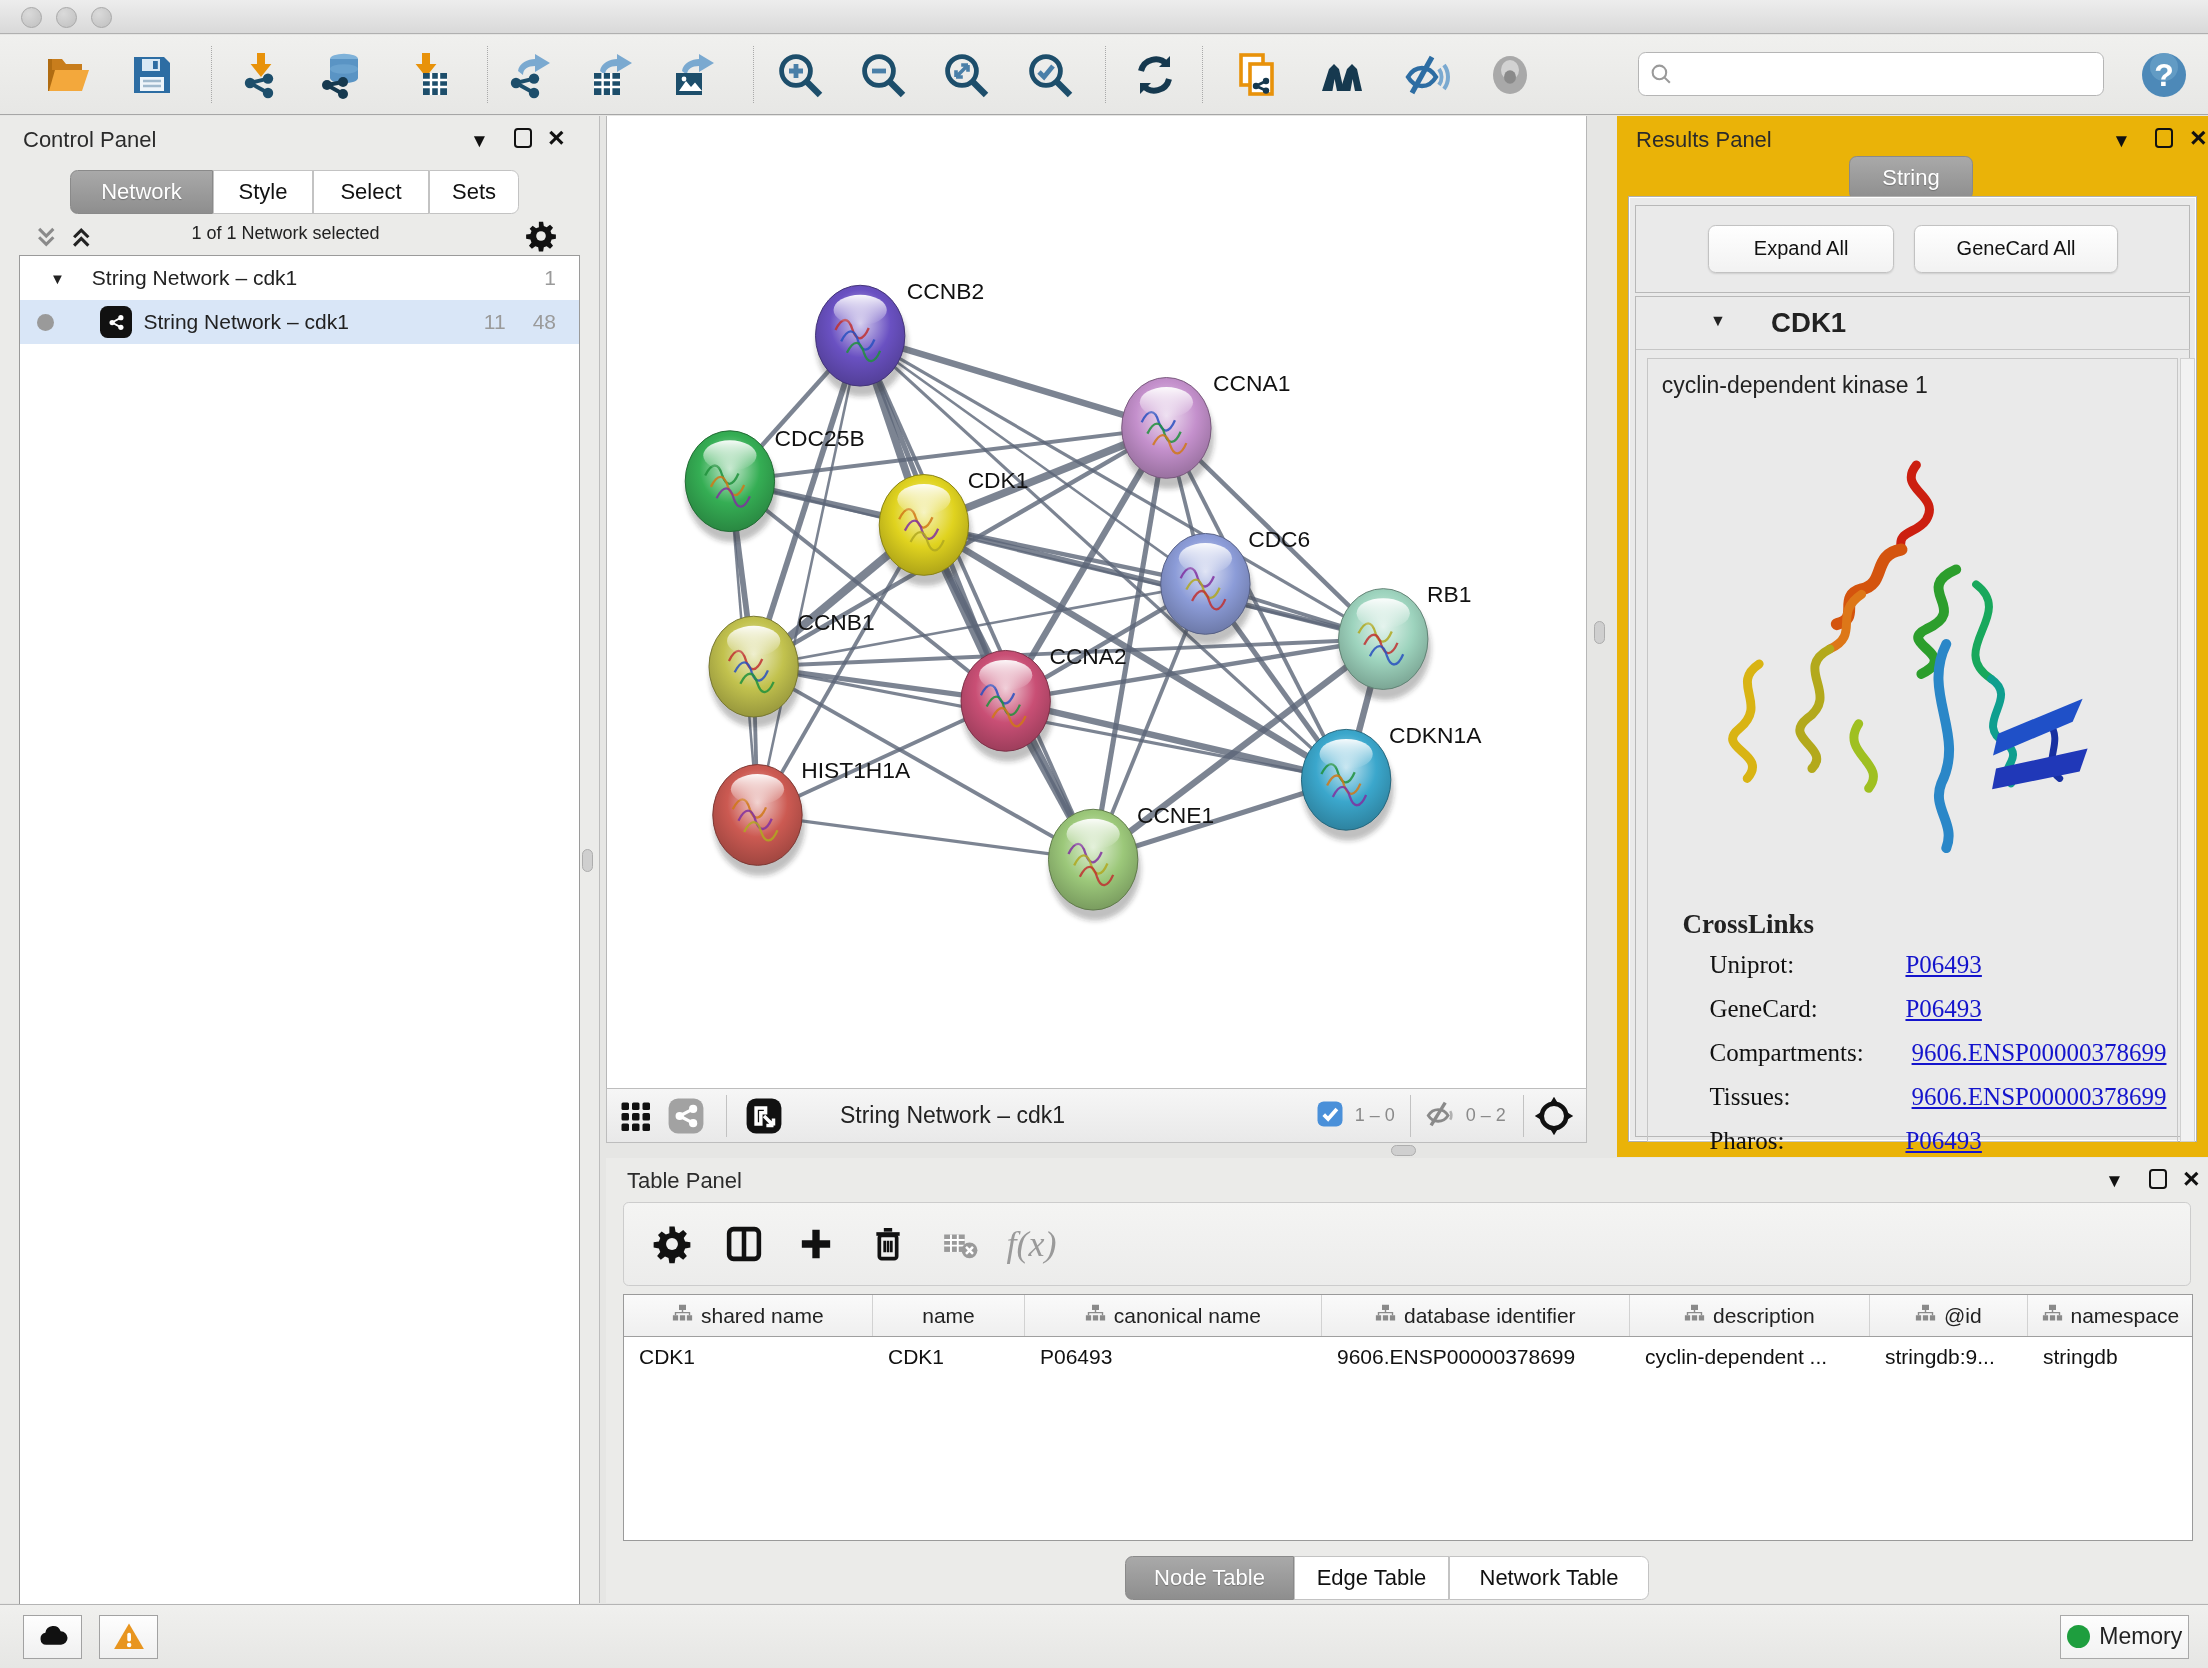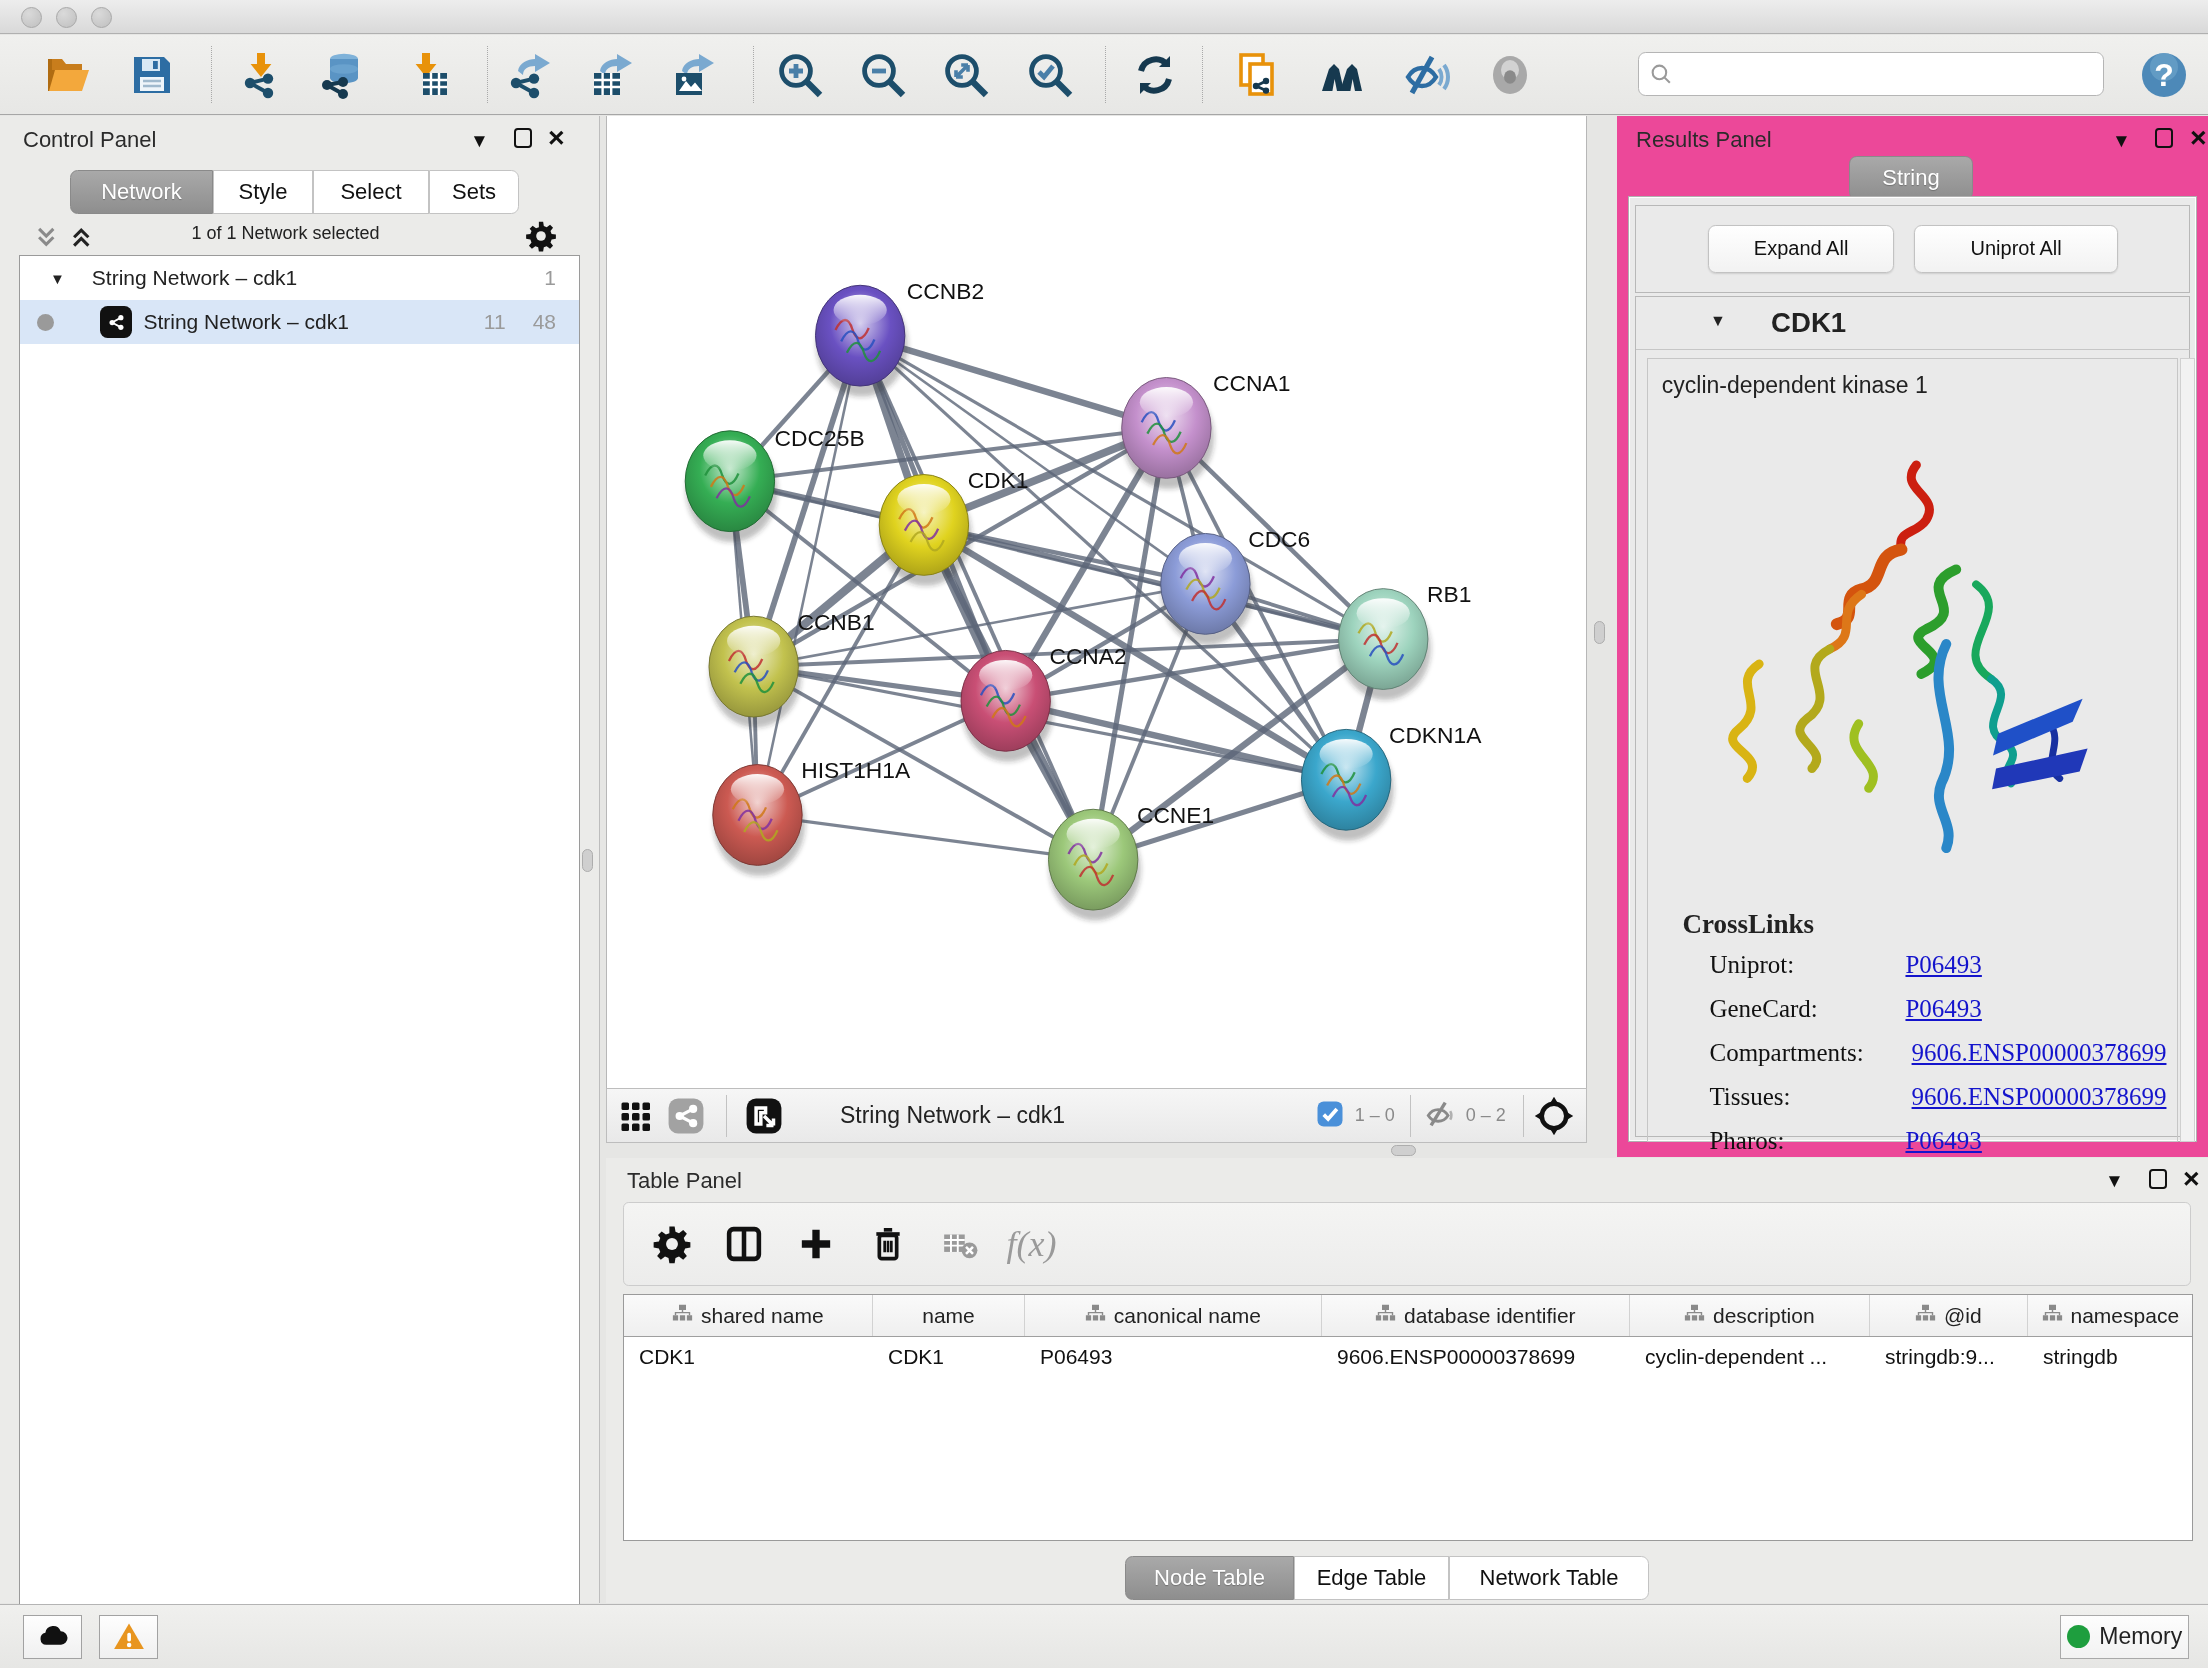--- a/index.html
+++ b/index.html
@@ -44,21 +44,21 @@
   .share-badge { width:32px; height:32px; border-radius:7.6px; background:#111; display:flex; align-items:center; justify-content:center; }
 
   
   .canvas { left:606px; top:116px; width:981px; height:972px; background:#fff; border-left:1px solid #b7b7b7; border-right:1px solid #b7b7b7; }
   .canvasbar { left:606px; top:1088px; width:981px; height:55px; background:linear-gradient(#f6f6f6,#e9e9e9);
     border:1px solid #bdbdbd; border-width:1px 1px 1px 1px; display:flex; align-items:center; }
   .cb-sep { width:0; height:42px; border-left:1px solid #c2c2c2; }
   .cnt { color:#8a8a8a; font-size:18px; }
 
   
-  .results { left:1617px; top:116px; width:592px; height:1041px; background:#ec4899; }
+  .results { left:1617px; top:116px; width:592px; height:1041px; background:#eab308; }
   .rbox { left:11.4px; top:80px; width:569px; height:946px; background:#eaeaea; border:1px solid #b0b0b0; box-shadow:0 0 0 1px #fff inset; }
   .btn { background:linear-gradient(#ffffff,#f2f2f2); border:1px solid #c2c2c2; border-radius:7.6px;
     font-size:20px; display:flex; align-items:center; justify-content:center; cursor:pointer; color:#111;
     box-shadow:0 1px 1.9px rgba(0,0,0,.12); }
   .crosslink-label { font-family:"Liberation Serif",serif; font-size:25px; color:#111; }
   .crosslink-value { font-family:"Liberation Serif",serif; font-size:25px; color:#1414cc; text-decoration:underline; cursor:pointer; }
 
   
   .tablepanel { left:606px; top:1158px; width:1603px; height:445px; background:#ebebe9; }
   .ttoolbar { left:17px; top:44px; width:1568px; height:84px; background:linear-gradient(#f4f4f3,#ececeb);
@@ -584,21 +584,21 @@
   <div class="abs panel-title" style="left:19px; top:11.4px">Results Panel</div>
   <div class="abs ph-icon" style="left:495px; top:15px">▼</div>
   <div class="abs ph-box" style="left:538px; top:12.4px"></div>
   <div class="abs ph-x" style="left:573px; top:11.4px">×</div>
 
   <div class="abs tab sel" style="left:232px; top:40px; width:124px; border-radius:7.6px">String</div>
 
   <div class="abs rbox">
     <div class="abs" style="left:5.7px; top:7.6px; width:555px; height:88px; border:1px solid #b8b8b8">
       <div class="abs btn" style="left:72px; top:19px; width:186px; height:48px">Expand All</div>
-      <div class="abs btn" style="left:278px; top:19px; width:204px; height:48px">Uniprot All</div>
+      <div class="abs btn" style="left:278px; top:19px; width:204px; height:48px">GeneCard All</div>
     </div>
 
     <div class="abs" style="left:5.7px; top:99px; width:555px; height:841px; border:1px solid #b8b8b8">
       <div class="abs" style="left:0; top:0; width:554px; height:53px; border-bottom:1px solid #c6c6c6">
         <span class="abs" style="left:74px; top:15px; font-size:16px">▼</span>
         <span class="abs" style="left:135px; top:9.5px; font-size:27.6px; font-weight:bold">CDK1</span>
       </div>
       <div class="abs" style="left:11.4px; top:61px; width:531px; height:784px; border:1px solid #c6c6c6">
         <div class="abs" style="left:13.3px; top:13.3px; font-size:23px">cyclin-dependent kinase 1</div>
 

